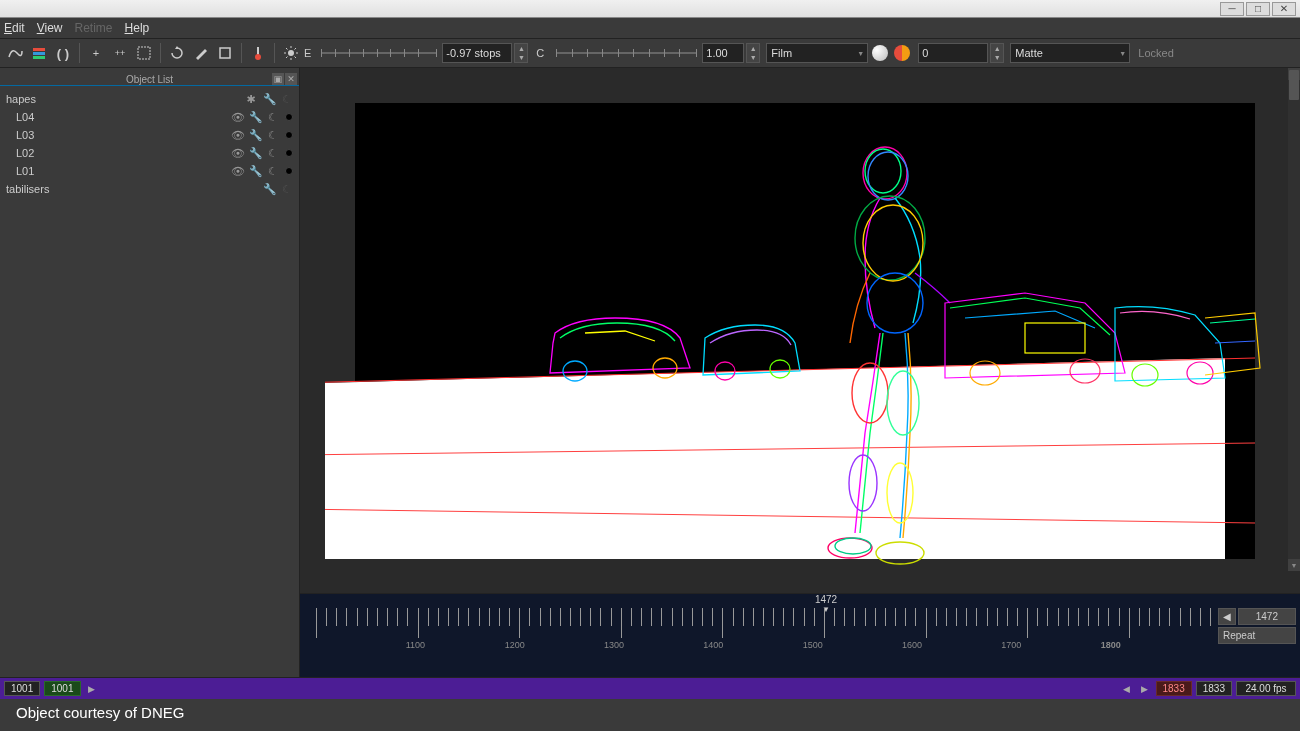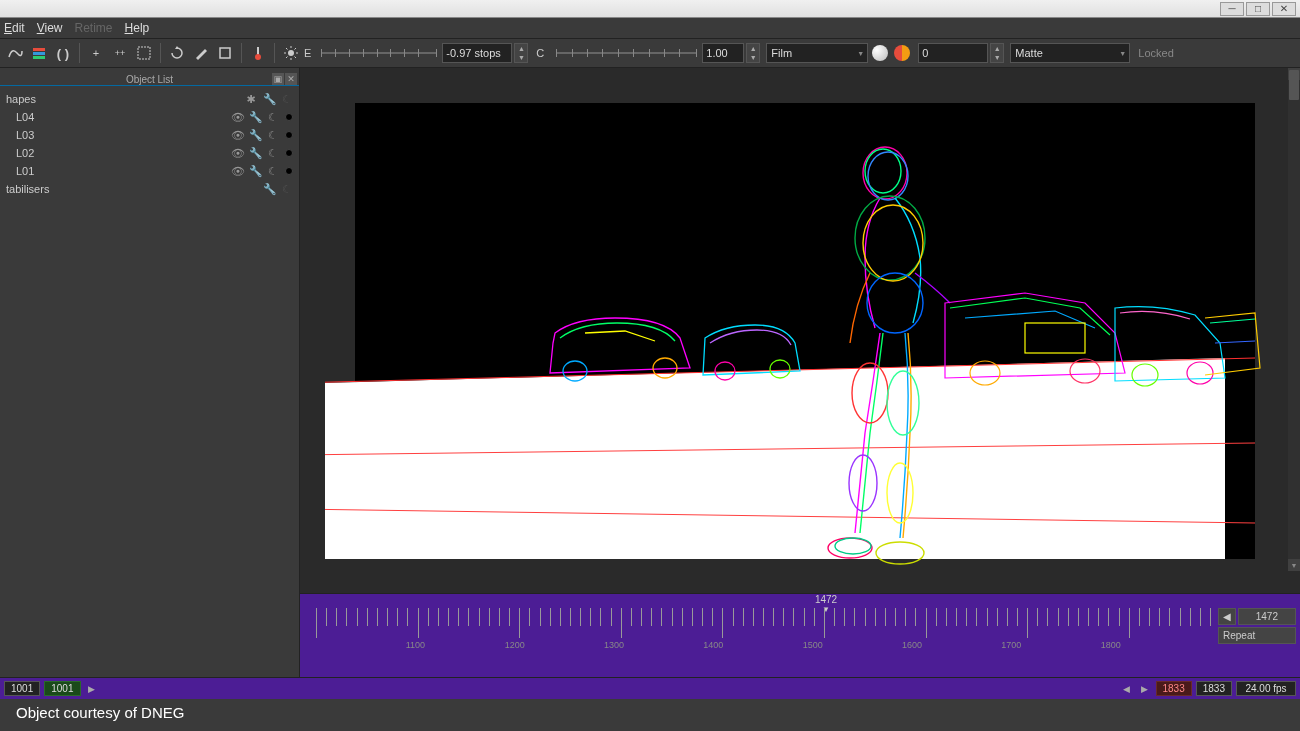--- a/index.html
+++ b/index.html
@@ -29,21 +29,21 @@
 .paneltitle .ctrl span { width:12px; height:12px; background:#555; font-size:9px; display:flex; align-items:center; justify-content:center; cursor:pointer; }
 .objlist { flex:1; padding:4px 0; }
 .objrow { display:flex; align-items:center; height:18px; padding:0 6px; cursor:pointer; }
 .objrow .name { flex:1; font-size:11px; color:#ccc; }
 .objrow .icons { display:flex; gap:6px; align-items:center; }
 .icn { font-size:11px; color:#999; display:inline-block; width:12px; text-align:center; }
 .dot { width:8px; height:8px; border-radius:50%; background:#000; border:1px solid #444; }
 .viewport { flex:1; background:#2a2a2a; position:relative; display:flex; flex-direction:column; }
 .canvas-wrap { flex:1; display:flex; align-items:center; justify-content:center; padding:10px 20px 10px 30px; }
 .canvas { width:900px; height:456px; background:#000; position:relative; overflow:visible; }
-.timeline-area { height:84px; background:#4c1d95; border-top:1px solid #222; position:relative; }
+.timeline-area { height:84px; background:#0f172a; border-top:1px solid #222; position:relative; }
 .frame-marker { position:absolute; top:0; left:50%; font-size:10px; color:#ccc; transform:translateX(-50%); }
 .tl-ruler { position:absolute; top:14px; left:16px; right:90px; height:42px; }
 .tltick { position:absolute; top:0; width:1px; background:#999; }
 .tltick.major { height:30px; }
 .tltick.minor { height:18px; }
 .tllabel { position:absolute; top:32px; font-size:9px; color:#888; transform:translateX(-50%); }
 .tl-right { position:absolute; right:4px; top:14px; width:78px; display:flex; flex-direction:column; gap:2px; }
 .tl-right .row1 { display:flex; align-items:center; gap:2px; }
 .tl-right .btn { background:#444; border:1px solid #555; color:#ccc; font-size:10px; padding:2px 4px; cursor:pointer; }
 .bottombar { height:22px; background:#4c1d95; border-top:1px solid #222; display:flex; align-items:center; padding:0 4px; gap:4px; }
@@ -410,21 +410,21 @@
           <div class="tltick minor" style="left: 97.7273%;"></div>
           <div class="tltick minor" style="left: 98.8636%;"></div>
           <div class="tltick minor" style="left: 100%;"></div>
           <div class="tllabel" style="left: 11.1111%;">1100</div>
           <div class="tllabel" style="left: 22.2222%;">1200</div>
           <div class="tllabel" style="left: 33.3333%;">1300</div>
           <div class="tllabel" style="left: 44.4444%;">1400</div>
           <div class="tllabel" style="left: 55.5556%;">1500</div>
           <div class="tllabel" style="left: 66.6667%;">1600</div>
           <div class="tllabel" style="left: 77.7778%;">1700</div>
-          <div class="tllabel" style="left: 88.8889%;">1800</div>
+          <div class="tllabel" style="left: 88.8889%; font-weight: bold;">1800</div>
         </div>
       <div class="tl-right">
         <div class="row1">
             <span class="btn">◀</span>
             <span class="btn" style="flex:1;text-align:center">1472</span>
           </div>
         <div class="btn" style="text-align:left">Repeat</div>
       </div>
     </div>
     <div class="sidescroll" style="top:0;bottom:106px">

